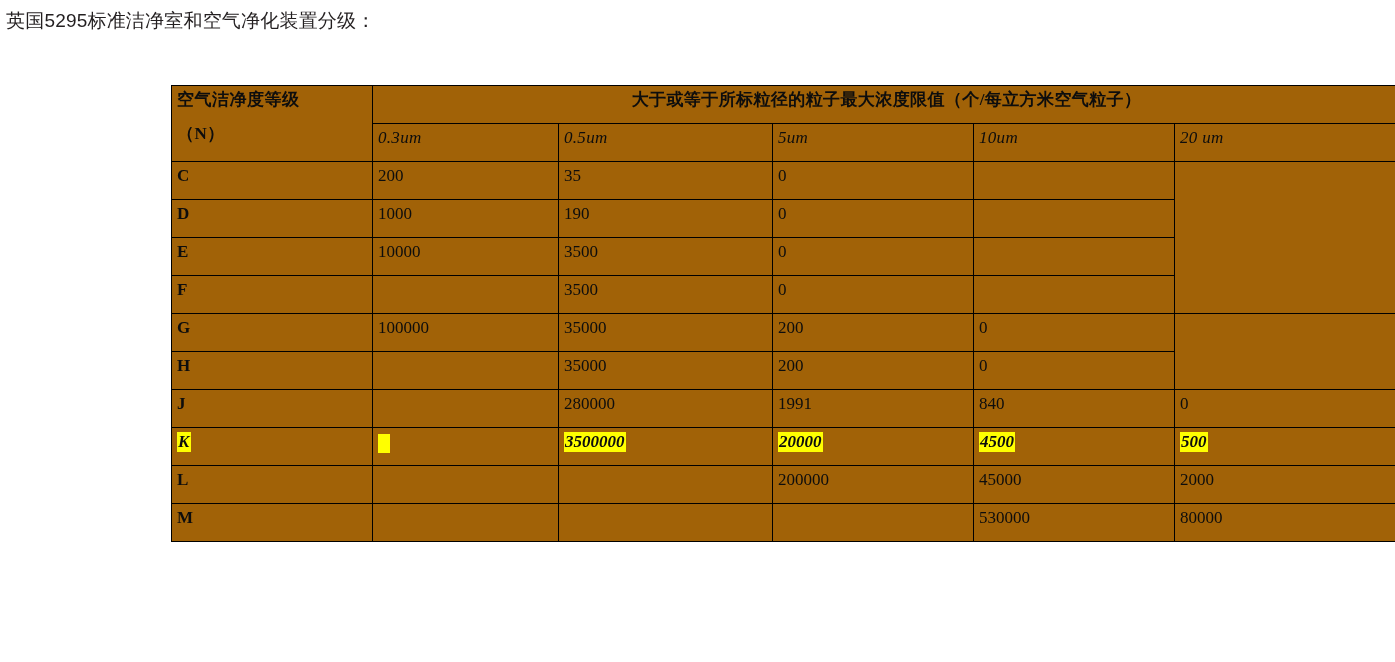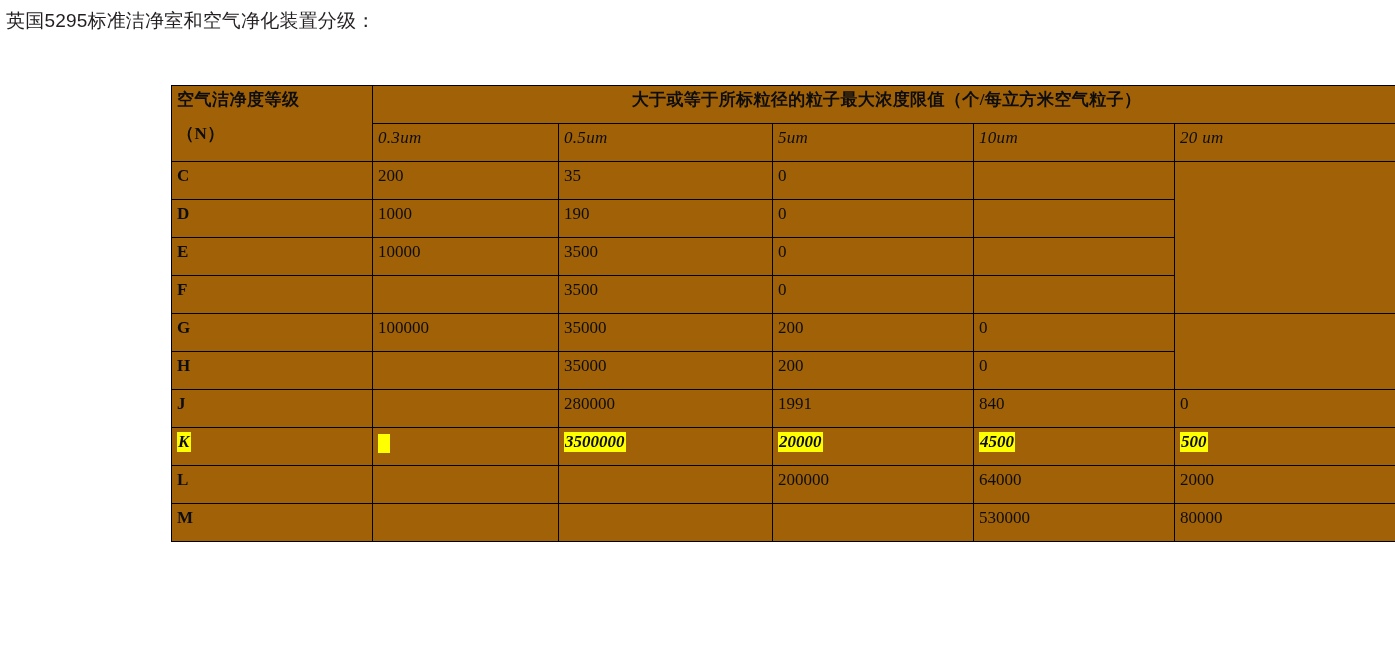--- a/index.html
+++ b/index.html
@@ -206,21 +206,21 @@
           <td><span class="hl">20000</span></td>
           <td><span class="hl">4500</span></td>
           <td><span class="hl">500</span></td>
         </tr>
 
         <tr>
           <td class="grade">L</td>
           <td></td>
           <td></td>
           <td>200000</td>
-          <td>64000</td>
+          <td>45000</td>
           <td>2000</td>
         </tr>
 
         <tr>
           <td class="grade">M</td>
           <td></td>
           <td></td>
           <td></td>
           <td>530000</td>
           <td>80000</td>

